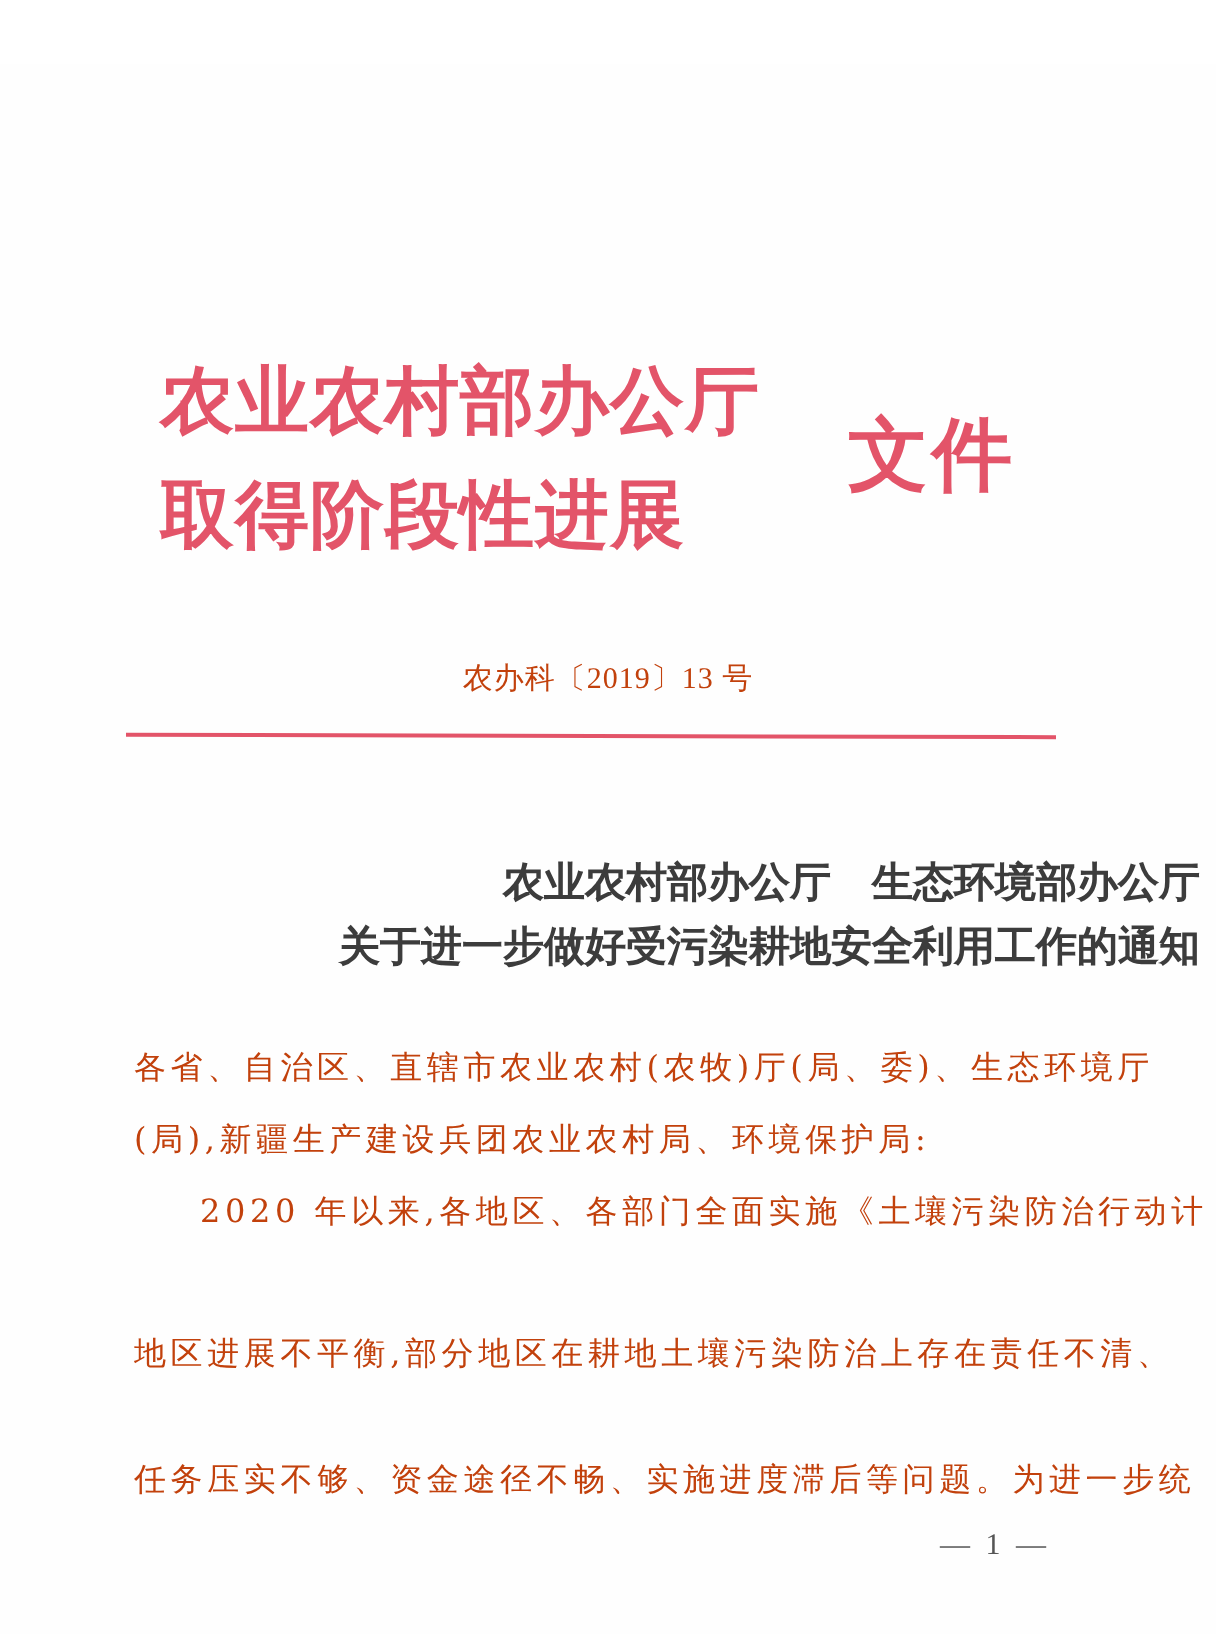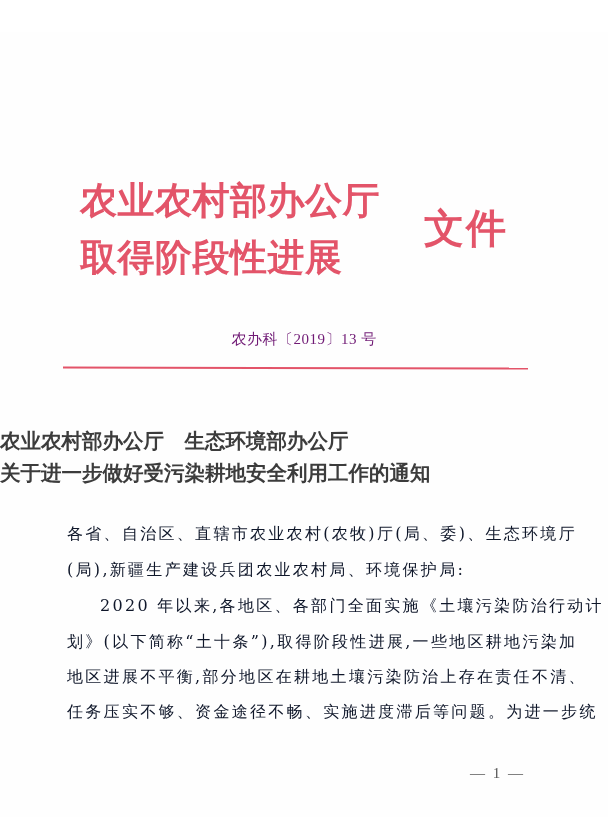--- a/index.html
+++ b/index.html
@@ -3,26 +3,26 @@
 <meta charset="utf-8">
 <style>
   html, body { margin:0; padding:0; background:#ffffff; }
   body { width:608px; height:817px; position:relative; overflow:hidden; font-family:"DejaVu Serif", "Liberation Serif", serif; }
   .page { position:absolute; left:0; top:0; width:608px; height:817px; background:#fefefe;margin-top:32px; }
   .red { color:#e35469; }
   .issuer-line { position:absolute; left:80px; font-size:37px; line-height:42px; font-weight:bold; letter-spacing:0.5px; white-space:nowrap; font-family:"DejaVu Serif", serif; }
   #issuer1 { top:147px; }
   #issuer2 { top:204px; }
   #doctype { position:absolute; left:424px; top:174px; font-size:40px; line-height:44px; font-weight:bold; letter-spacing:2px; white-space:nowrap; }
-  #docnum { position:absolute; left:0; width:608px; top:298px; text-align:center; font-size:15px; color:#701a75; letter-spacing:0.5px; font-family:"Liberation Serif", serif; }
+  #docnum { position:absolute; left:0; width:608px; top:298px; text-align:center; font-size:15px; color:#c2410c; letter-spacing:0.5px; font-family:"Liberation Serif", serif; }
   #redline { position:absolute; left:63px; top:335px; width:465px; height:2px; background:#e35469; transform:rotate(0.15deg); }
-  .subtitle { position:absolute; left:0; width:600px; text-align:left; font-size:20.5px; line-height:26px; font-weight:bold; color:#3c3c3c; white-space:nowrap; font-family:"DejaVu Serif", serif; }
+  .subtitle { position:absolute; left:0; width:600px; text-align:right; font-size:20.5px; line-height:26px; font-weight:bold; color:#3c3c3c; white-space:nowrap; font-family:"DejaVu Serif", serif; }
   #sub1 { top:396px; }
   #sub2 { top:428px; }
-  .body-line { position:absolute; left:67px; font-size:16px; line-height:22px; color:#0f172a; white-space:nowrap; letter-spacing:2.3px; font-family:"DejaVu Serif", serif; }
+  .body-line { position:absolute; left:67px; font-size:16px; line-height:22px; color:#c2410c; white-space:nowrap; letter-spacing:2.3px; font-family:"DejaVu Serif", serif; }
   #pagenum { position:absolute; left:470px; top:733px; font-size:15px; color:#555; letter-spacing:2px; font-family:"Liberation Serif", serif; white-space:nowrap; }
 </style>
 </head>
 <body>
 
 <div class="page">
 
   <div id="issuer1" class="issuer-line red">农业农村部办公厅</div>
   <div id="issuer2" class="issuer-line red">取得阶段性进展</div>
   <div id="doctype" class="red">文件</div>
@@ -30,18 +30,17 @@
   <div id="docnum">农办科〔2019〕13 号</div>
   <div id="redline"></div>
 
   <div id="sub1" class="subtitle">农业农村部办公厅　生态环境部办公厅</div>
   <div id="sub2" class="subtitle">关于进一步做好受污染耕地安全利用工作的通知</div>
 
   <div class="body-line" style="top:491px;">各省、自治区、直辖市农业农村(农牧)厅(局、委)、生态环境厅</div>
   <div class="body-line" style="top:527px;">(局),新疆生产建设兵团农业农村局、环境保护局:</div>
 
   <div class="body-line" style="top:563px; left:100px;">2020 年以来,各地区、各部门全面实施《土壤污染防治行动计</div>
-  <div class="body-line" style="top:599px;">划》(以下简称“土十条”),取得阶段性进展,一些地区耕地污染加</div>
   <div class="body-line" style="top:634px;">地区进展不平衡,部分地区在耕地土壤污染防治上存在责任不清、</div>
-  <div class="body-line" style="top:670px;font-family:Liberation Mono, monospace;">任务压实不够、资金途径不畅、实施进度滞后等问题。为进一步统</div>
+  <div class="body-line" style="top:697px;">任务压实不够、资金途径不畅、实施进度滞后等问题。为进一步统</div>
 
   <div id="pagenum">— 1 —</div>
 </div>
 
 </body></html>

